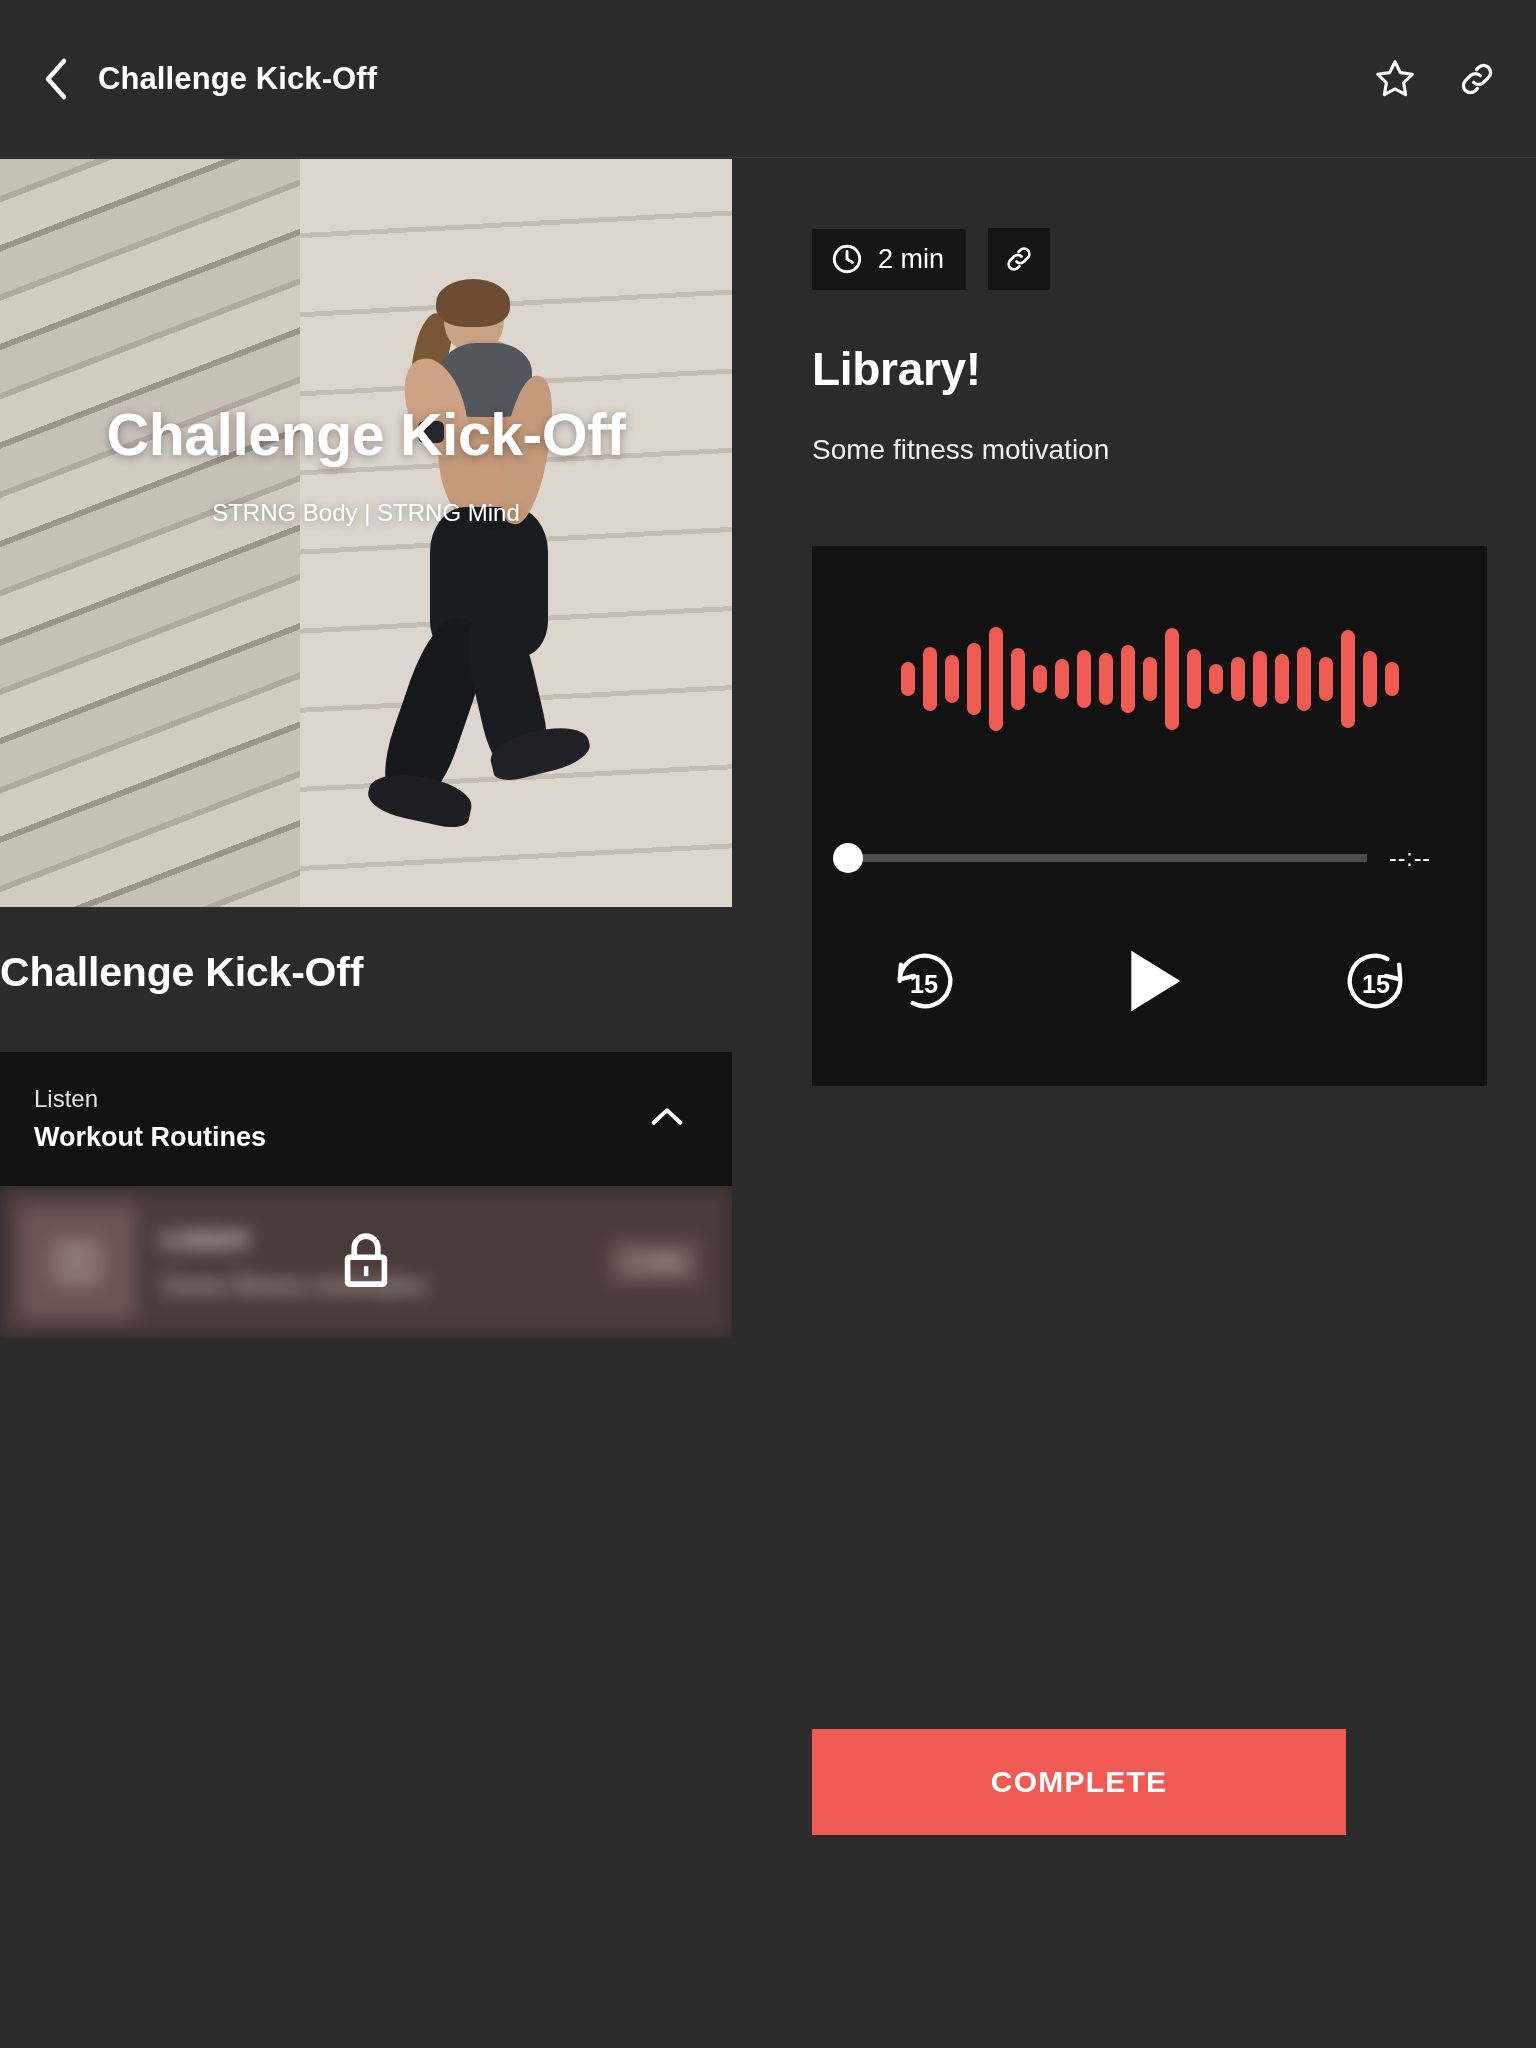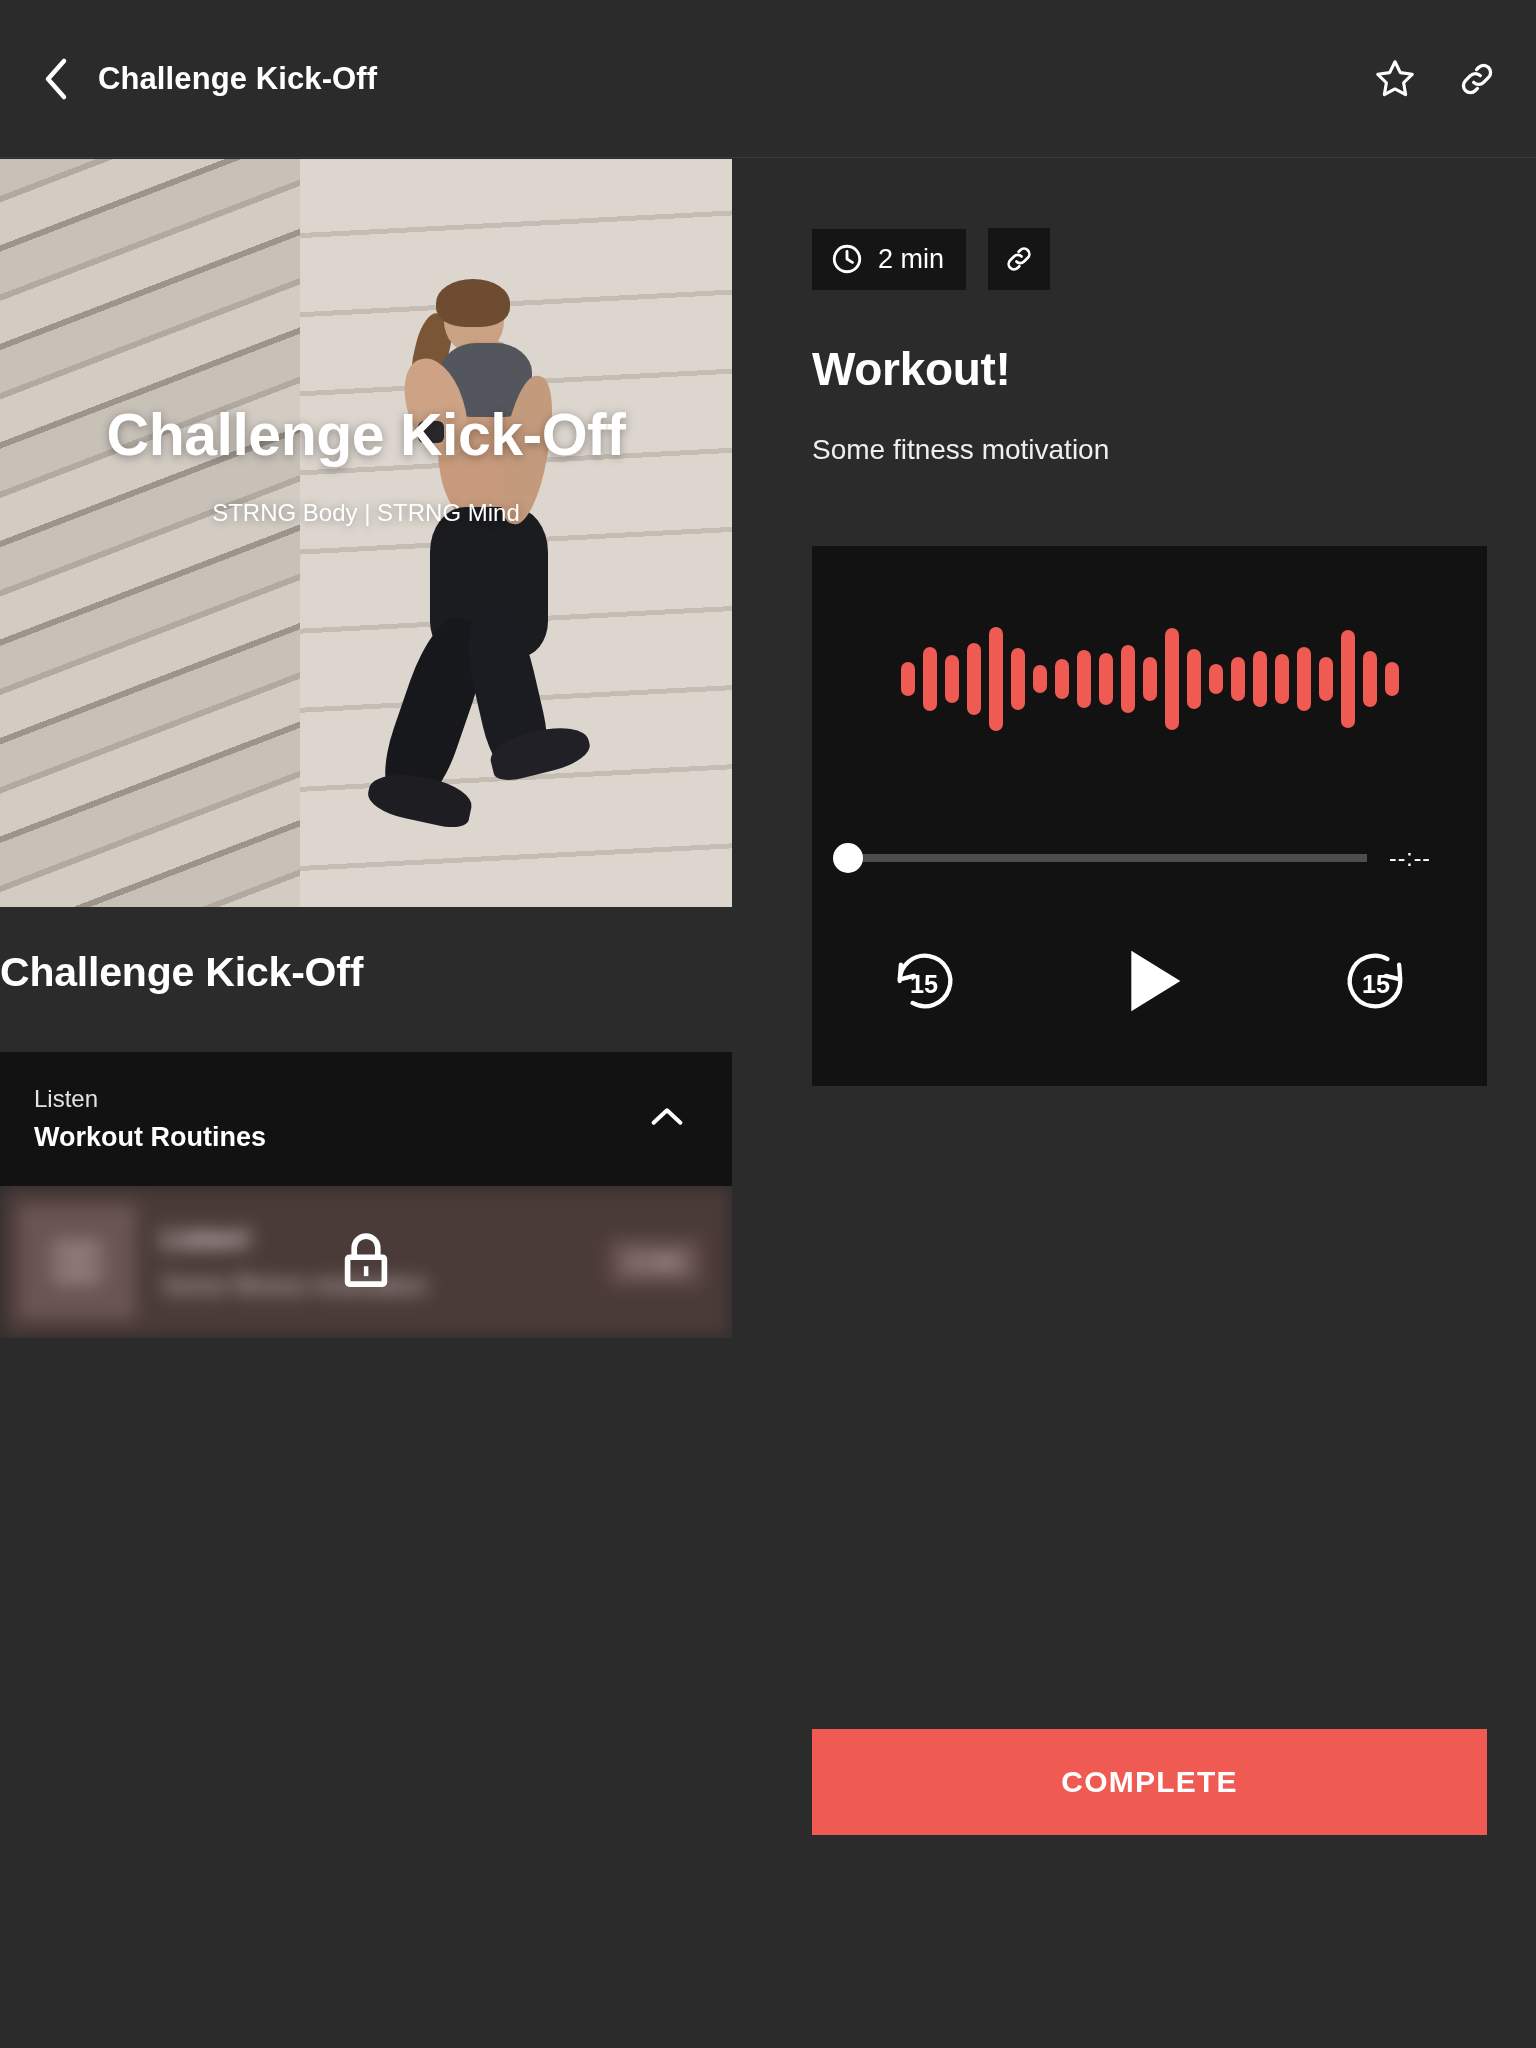--- a/index.html
+++ b/index.html
@@ -324,21 +324,21 @@
     align-items: center;
     justify-content: center;
     gap: 148px;
   }
   .ctrl { cursor: pointer; display: flex; align-items: center; justify-content: center; }
 
   .complete-btn {
     position: absolute;
     left: 812px;
     top: 1729px;
-    width: 675px;
+    width: 534px;
     height: 106px;
     background: #ef5b52;
     color: #ffffff;
     font-size: 30px;
     font-weight: bold;
     letter-spacing: 1.2px;
     display: flex;
     align-items: center;
     justify-content: center;
     border: none;
@@ -450,21 +450,21 @@
         <span class="chip-text">2 min</span>
       </div>
       <div class="chip-square">
         <svg width="32" height="32" viewBox="0 0 24 24">
           <path d="M10.1 13.9a4 4 0 0 0 5.66 0l2.83-2.83a4 4 0 1 0-5.66-5.66l-1.2 1.2" fill="none" stroke="#ffffff" stroke-width="2" stroke-linecap="round"></path>
           <path d="M13.9 10.1a4 4 0 0 0-5.66 0L5.41 12.93a4 4 0 1 0 5.66 5.66l1.2-1.2" fill="none" stroke="#ffffff" stroke-width="2" stroke-linecap="round"></path>
         </svg>
       </div>
     </div>
 
-    <div class="right-title">Workout!</div>
+    <div class="right-title">Library!</div>
     <div class="right-sub">Some fitness motivation</div>
 
     <div class="player">
       <div class="wave" id="waveform">
           <span style="height: 34px;"></span>
           <span style="height: 64px;"></span>
           <span style="height: 48px;"></span>
           <span style="height: 72px;"></span>
           <span style="height: 104px;"></span>
           <span style="height: 62px;"></span>

